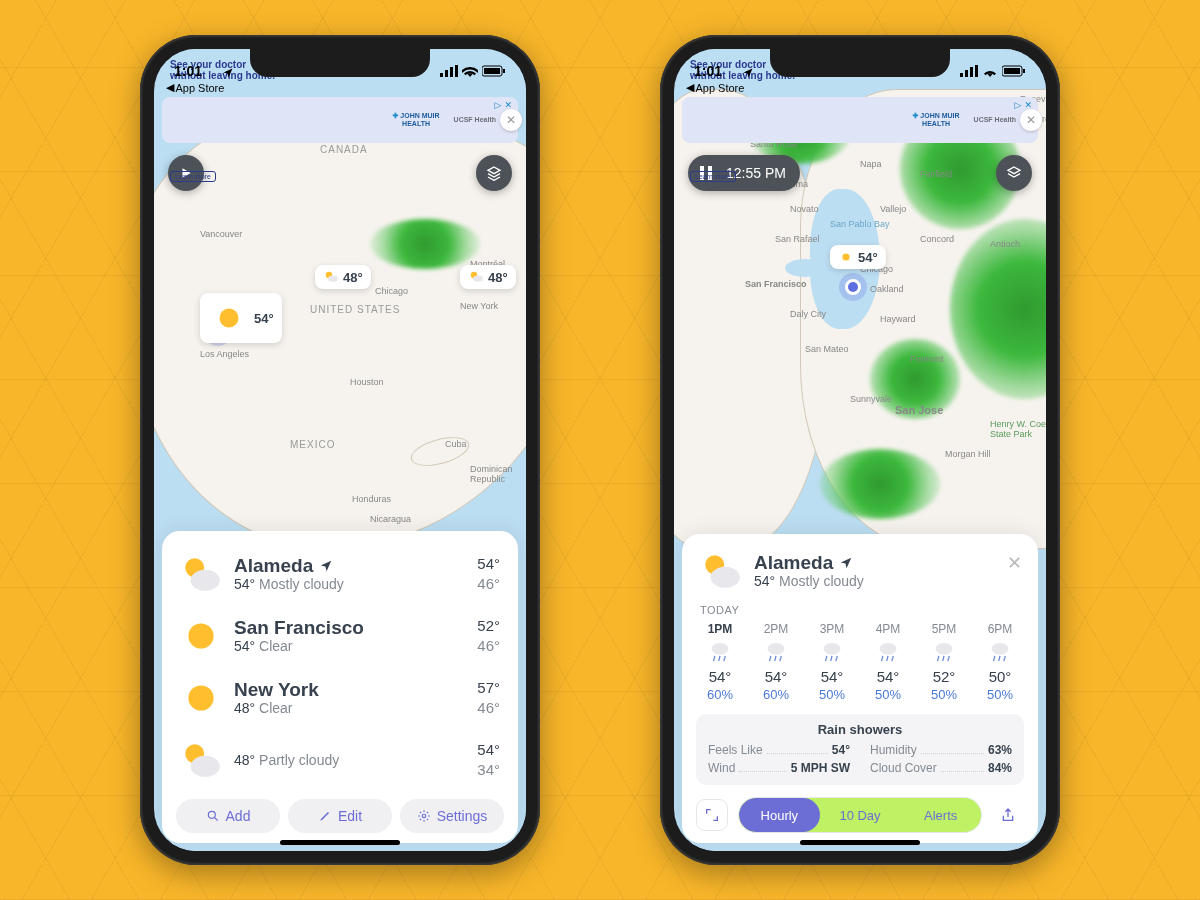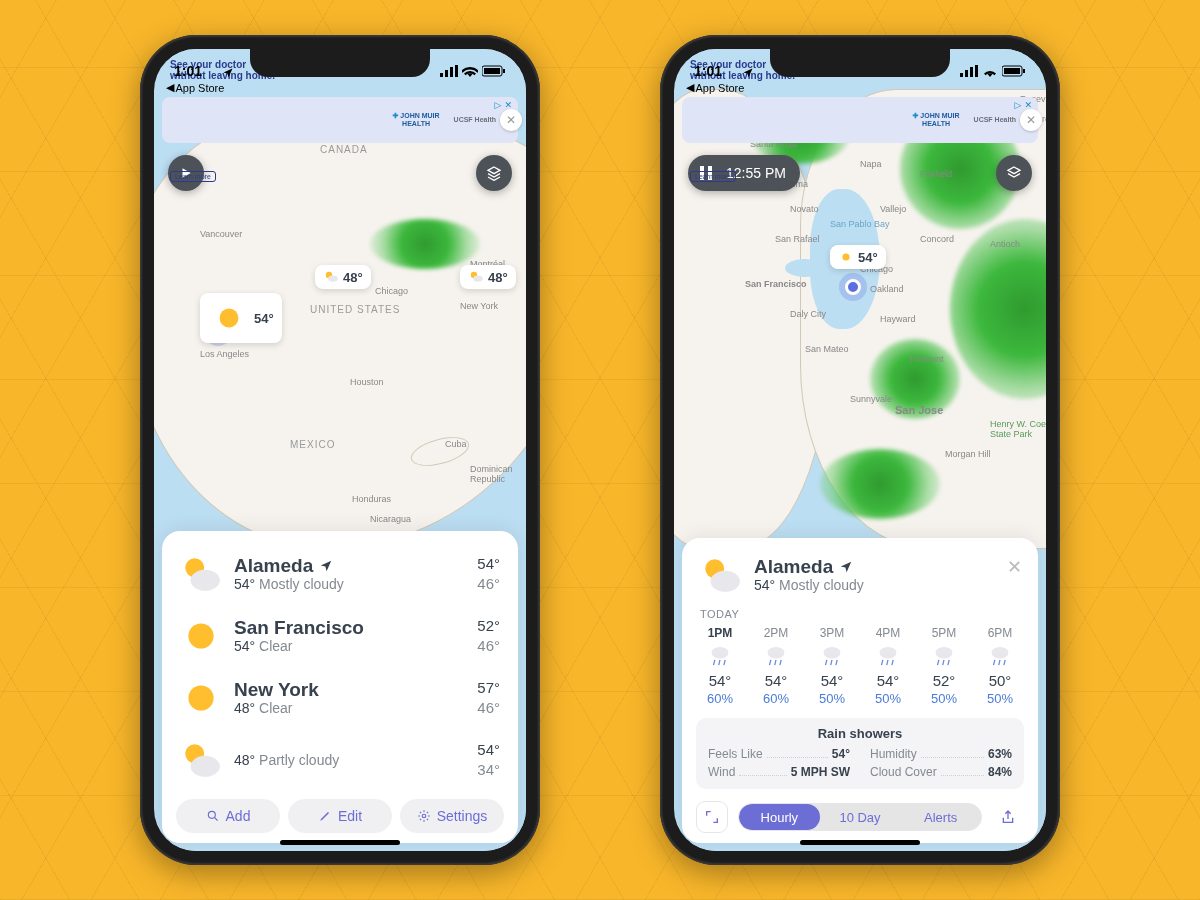--- a/index.html
+++ b/index.html
@@ -162,21 +162,21 @@
   .cond-title { text-align:center; font-size:13px; font-weight:600; color:var(--text-dark); padding-bottom:6px;}
   .cond-grid { display:grid; grid-template-columns:1fr 1fr; column-gap:20px; row-gap:4px; font-size:12px;}
   .cond-row { display:flex; align-items:baseline; }
   .cond-row .lbl{ color:var(--text-grey);}
   .cond-row .dots{ flex:1; border-bottom:1px dotted #cfcfd4; margin:0 4px 3px;}
   .cond-row .val{ color:var(--text-dark); font-weight:600;}
 
   .seg-row { display:flex; align-items:center; gap:10px; margin-top:12px;}
   .corner-btn { width:32px;height:32px;border-radius:9px;border:1px solid var(--border);
     display:flex;align-items:center;justify-content:center; color:var(--accent);}
-  .seg { flex:1; display:flex; background:#e5e5e5; border-radius:18px; height:28px; overflow:hidden;
+  .seg { flex:1; display:flex; background:#bef264; border-radius:18px; height:36px; overflow:hidden;
     border:1px solid var(--border);}
   .seg > div { flex:1; display:flex; align-items:center; justify-content:center; font-size:13px;
     color:var(--accent); }
   .seg > div.active { background:var(--accent); color:#fff; font-weight:500; border-radius:18px;}
 
   
   .sun { fill:#ffbe2e; }
   .cloud { fill:#e8e8ec; }
   .rain-stroke { stroke:#6b8ad6; }
 </style>

